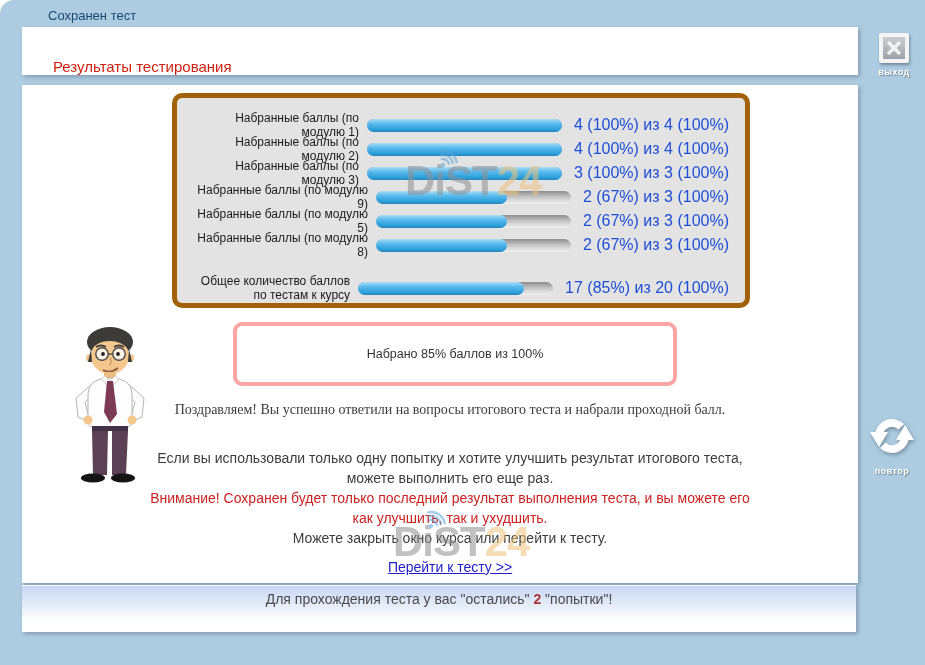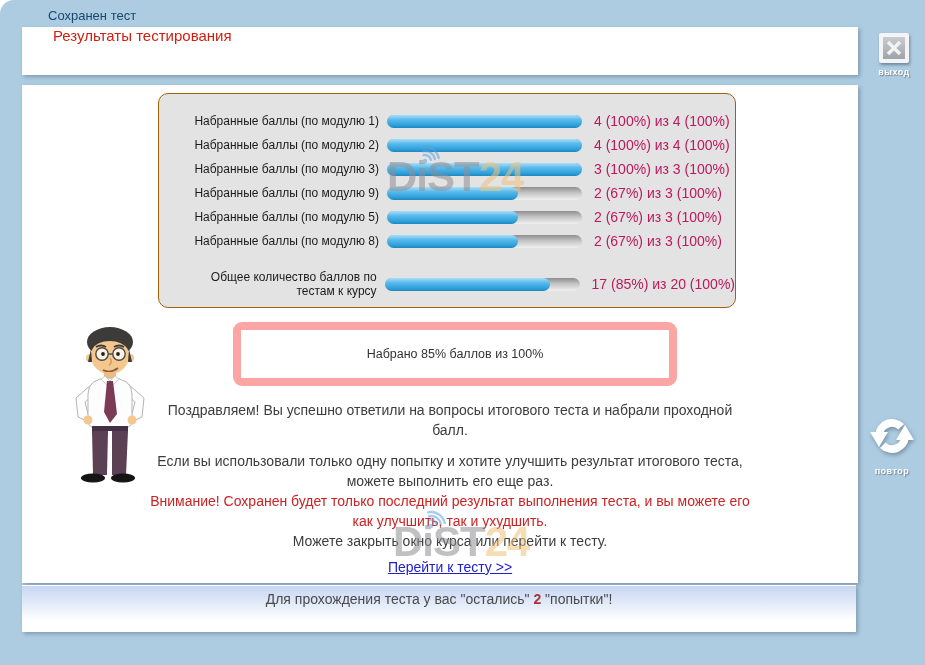--- a/index.html
+++ b/index.html
@@ -4,59 +4,59 @@
 <style>
   * { margin:0; padding:0; box-sizing:border-box; }
   body { background:#ffffff; font-family:"Liberation Sans", sans-serif; }
   .app { position:relative; width:925px; height:665px; background:#adcce1;
          border-top-left-radius:14px; overflow:hidden; }
 
   .window-title { position:absolute; left:48px; top:8px; font-size:13px; color:#17486f; }
 
   .panel { position:absolute; background:#fff; box-shadow:2px 2px 4px rgba(80,100,120,.45); }
   .header-panel { left:22px; top:27px; width:836px; height:48px;
-                  display:flex; align-items:flex-start; padding-left:31px; }
+                  display:flex; align-items:flex-end; padding-left:31px; }
   .header-title { color:#cf1f10; font-size:15px; }
 
   .main-panel { left:22px; top:85px; width:836px; height:498px; }
 
   
-  .progress-panel { position:absolute; left:136px; top:8px; width:578px; height:215px;
-                    background:#e3e3e3; border:1px solid #a16207; border-radius:10px;
-                    padding:15px 0 0 16px; }
+  .progress-panel { position:absolute; left:150px; top:8px; width:578px; height:215px;
+                    background:#e3e3e3; border:5px solid #a16207; border-radius:10px;
+                    padding:15px 16px 0 16px; }
   .p-rows { position:relative; z-index:1; }
   .p-row { display:flex; align-items:center; height:24px; }
   .p-row:last-child { height:auto; min-height:42px; margin-top:10px; }
   .p-label { width:204px; text-align:right; font-size:12px; color:#1b1b1b;
              margin-right:8px; line-height:14px; }
   .bar-track { width:195px; height:13px; border-radius:7px; flex:none;
                background:linear-gradient(180deg,#8d8d8d 0%,#c4c4c4 45%,#f1f1f1 100%); }
   .bar-fill { height:13px; border-radius:7px;
               background:linear-gradient(180deg,#a9def7 0%,#57b9ec 38%,#2e9fda 80%,#2187bd 100%); }
-  .p-value { margin-left:12px; font-size:14px; color:#be185d; white-space:nowrap; }
+  .p-value { margin-left:12px; font-size:16px; color:#1d4ed8; white-space:nowrap; }
 
   
   .watermark { position:absolute; z-index:2; font-weight:bold; font-size:42px;
                letter-spacing:-1px; line-height:1; opacity:.55; pointer-events:none; }
   .wm-main { color:#8f8f93; } .wm-accent { color:#eec27c; }
   .wm-wifi { position:absolute; left:33px; top:-14px; }
   .watermark-top { left:228px; top:62px; }
   .watermark-bottom { left:371px; top:436px; }
 
   
   .score-box { position:absolute; left:211px; top:237px; width:444px; height:64px;
-               border:8px solid #fca5a5; border-radius:9px; background:#fff;
+               border:4px solid #fca5a5; border-radius:9px; background:#fff;
                display:flex; align-items:center; justify-content:center;
                font-size:12.5px; color:#333; }
 
   .character { position:absolute; left:30px; top:237px; }
 
   .messages { position:absolute; left:128px; top:315px; width:600px; text-align:center;
               font-size:14px; line-height:20px; color:#3c3c3c; }
-  .messages .para1 { margin-bottom:11px; }
+  .messages .para1 { margin-bottom:28px;font-family:Liberation Serif, serif; }
   .warning { color:#cc2222; }
 
   .link-row { position:absolute; left:128px; top:473px; width:600px; text-align:center; z-index:3; }
   .test-link { font-size:14px; color:#2121c8; text-decoration:underline; cursor:pointer; }
 
   
   .footer-bar { position:absolute; left:22px; top:585px; width:834px; height:47px;
                 background:linear-gradient(180deg,#c7d7f4 0%,#dbe5f7 28%,#ffffff 75%);
                 border-top:1px solid #fff; box-shadow:2px 2px 4px rgba(80,100,120,.45);
                 text-align:center; padding-top:5px; font-size:14px; color:#4a4a4a; }

